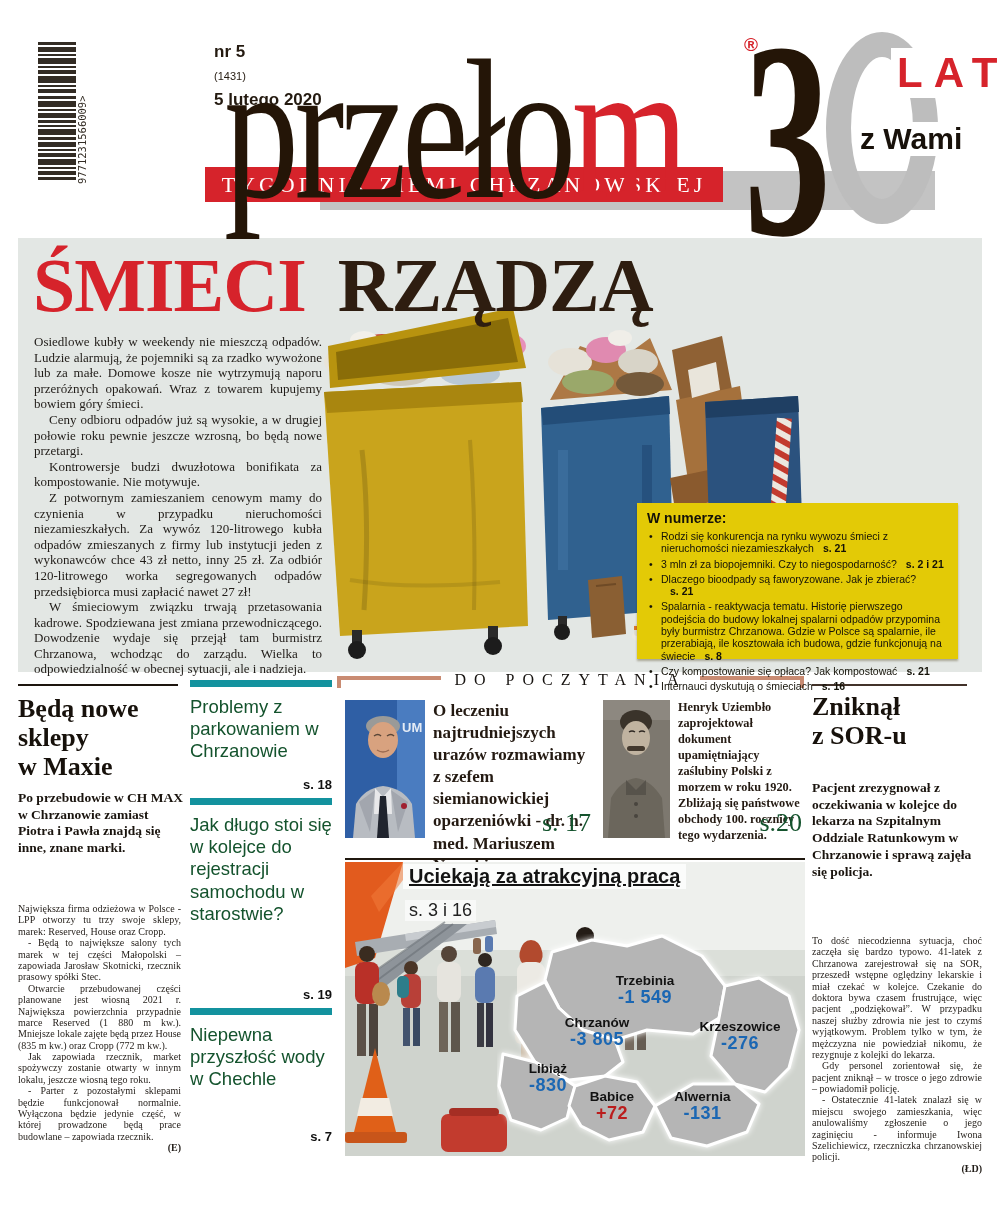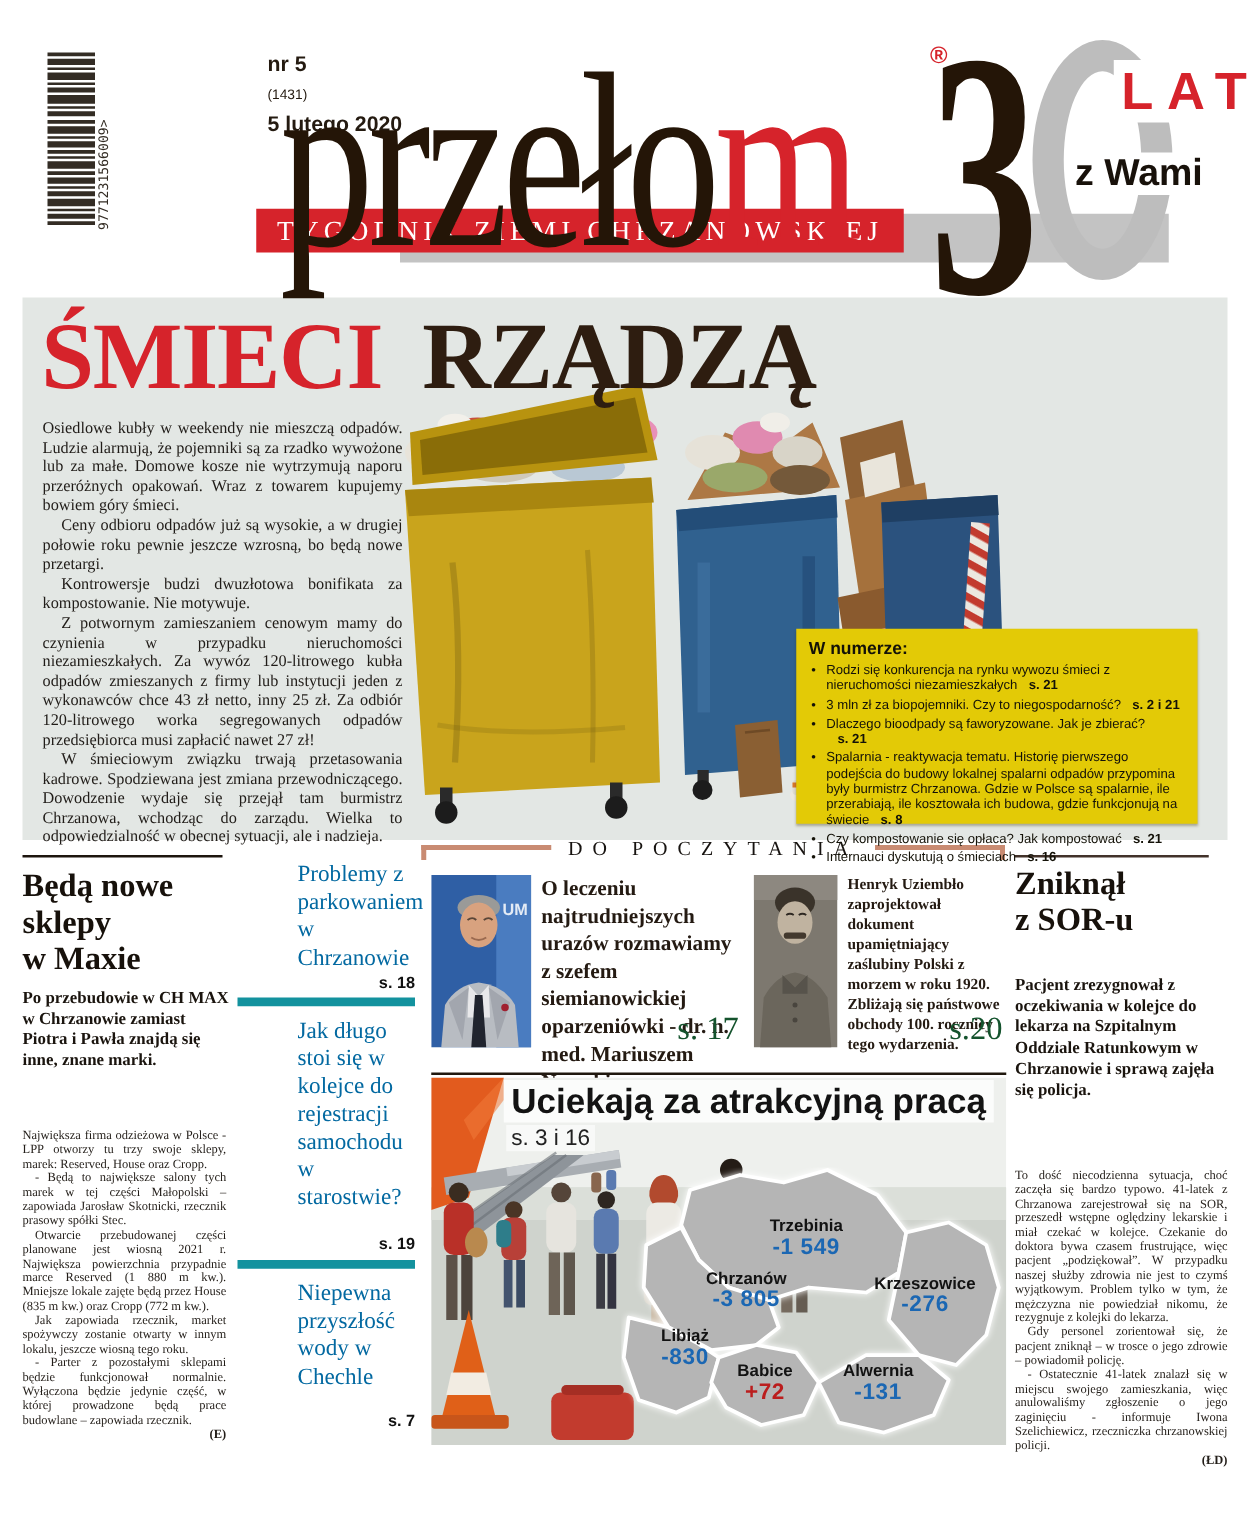--- a/index.html
+++ b/index.html
@@ -69,22 +69,22 @@
 
   
   .c1-rule{left:18px;top:684px;width:160px;}
   .c1-title{left:18px;top:694px;width:165px;}
   .c1-lead{left:18px;top:790px;width:165px;}
   .c1-body{left:18px;top:903px;width:163px;}
 
   
   .teaser{left:190px;width:142px;display:flex;flex-direction:column;}
   .teaser .bar{height:7px;background:#13929e;}
-  .teaser .t-title{margin-top:9px;font-family:Liberation Serif, serif;
-                   font-size:18.5px;line-height:1.2;color:#0369a1;margin-left:48px;}
+  .teaser .t-title{margin-top:9px;font-family:Liberation Sans, sans-serif;
+                   font-size:18.5px;line-height:1.2;color:#14532d;}
   .teaser .t-page{margin-top:auto;align-self:flex-end;font-family:"Liberation Sans",sans-serif;
                   font-size:13px;font-weight:bold;color:#111;}
   .teaser1{top:680px;height:112px;}
   .teaser2{top:798px;height:204px;}
   .teaser3{top:1008px;height:136px;}
 
   
   .reading-div{left:337px;top:676px;width:467px;display:flex;align-items:flex-start;z-index:3;}
   .rline{flex:1;position:relative;height:12px;}
   .rline::before{content:"";position:absolute;left:0;right:0;top:0;height:4px;background:#c98b72;}
@@ -101,22 +101,22 @@
   .rt-text2{font-size:12.3px;}
   .rt-page{position:absolute;bottom:0;right:4px;font-size:26px;color:#14532d;}
 
   
   .escape{left:345px;top:858px;width:460px;height:300px;}
   .escape .top-rule{position:absolute;left:0;top:0;width:460px;height:2px;background:#20180f;}
   .escape-photo{position:absolute;left:0;top:4px;}
   .escape-map{position:absolute;left:152px;top:76px;z-index:2;}
   .escape-title{position:absolute;left:58px;top:6px;z-index:3;
                 font-family:"Liberation Sans","DejaVu Sans",sans-serif;font-weight:bold;
-                font-size:28px;color:#131313;background:rgba(255,255,255,.78);padding:1px 6px;
-                white-space:nowrap;}
+                font-size:20px;color:#131313;background:rgba(255,255,255,.78);padding:1px 6px;
+                white-space:nowrap;text-decoration:underline;}
   .escape-pages{position:absolute;left:60px;top:42px;z-index:3;
                 font-family:"Liberation Sans",sans-serif;font-size:18px;color:#222;
                 background:rgba(255,255,255,.6);padding:0 4px;}
   .region-label{position:absolute;z-index:4;text-align:center;
                 font-family:"Liberation Sans","DejaVu Sans",sans-serif;line-height:1.05;}
   .region-label .rname{font-size:13.5px;font-weight:bold;color:#121212;display:block;}
   .region-label .rval{font-size:18px;font-weight:bold;color:#1b67b3;display:block;letter-spacing:.5px;}
   .region-label .rval.pos{color:#bb1d1d;}
   .rl-trzebinia{left:240px;top:116px;width:120px;}
   .rl-chrzanow{left:192px;top:158px;width:120px;}

